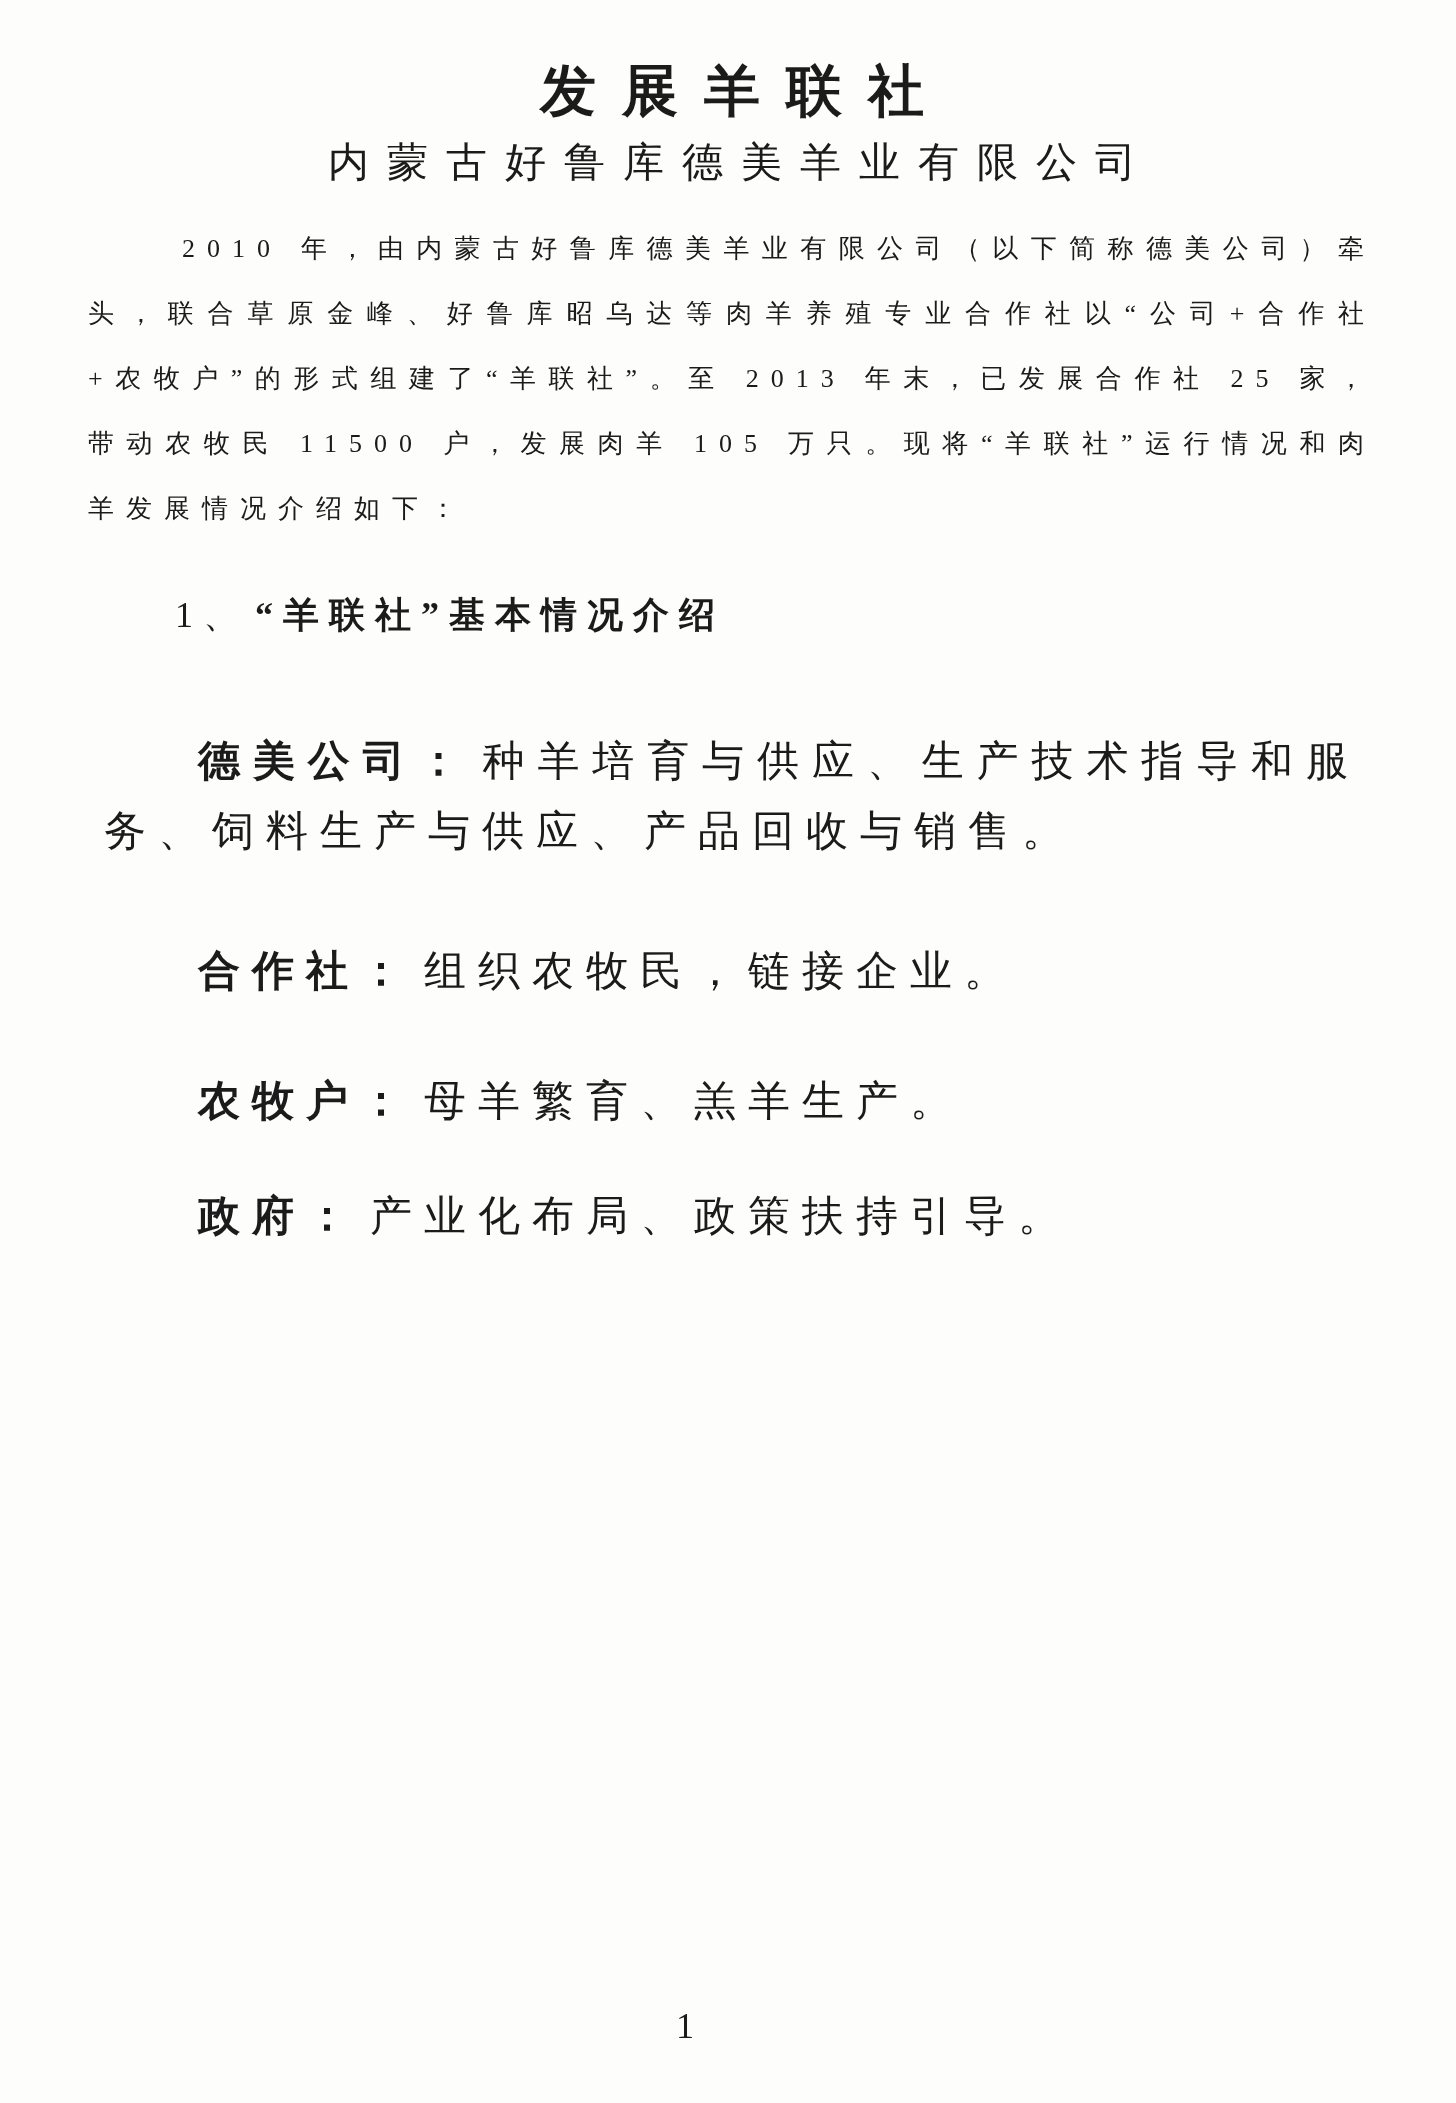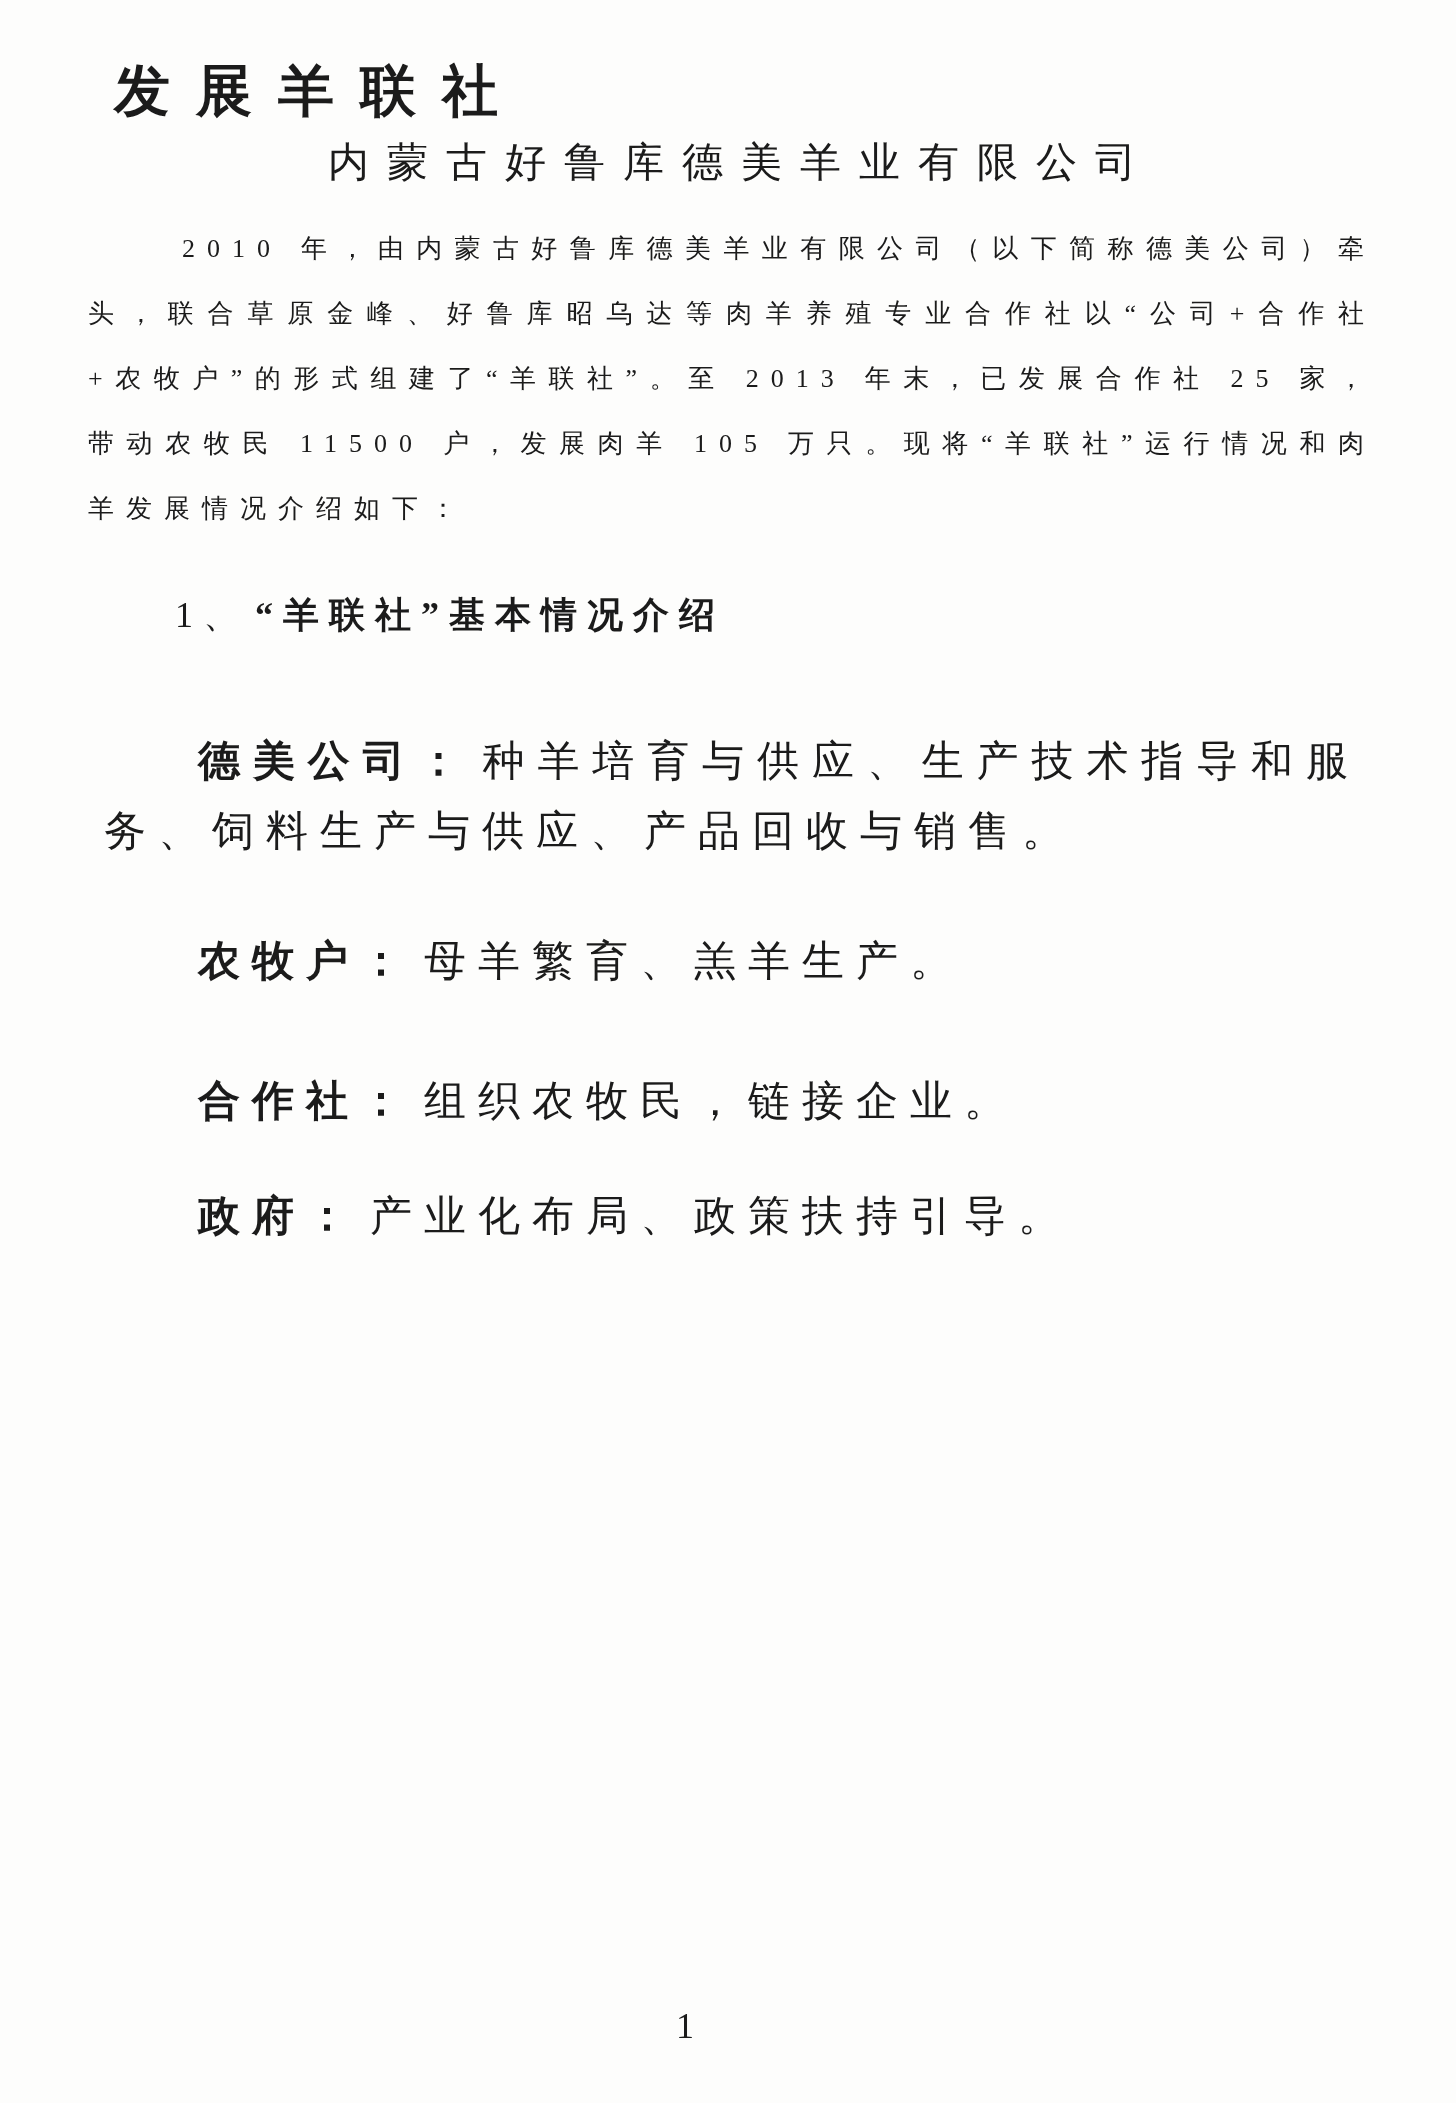--- a/index.html
+++ b/index.html
@@ -14,21 +14,21 @@
     margin: 0 auto;
     background: #fdfdfc;
     color: #1b1b1b;
     font-family: "Liberation Serif", "DejaVu Serif", serif;
     box-sizing: border-box;
     padding: 58px 80px 0 88px;
     overflow: hidden;
   }
   .title {
     margin: 0;
-    text-align: left;
+    text-align: center;
     font-size: 56px;
     font-weight: 700;
     line-height: 66px;
     letter-spacing: 26px;
     padding-left: 26px; 
     white-space: nowrap;
   }
   .subtitle {
     margin-top: 14px;
     text-align: center;
@@ -122,26 +122,26 @@
 
   <div class="heading2">
     <span class="h-num">1、</span><span class="h-text">“羊联社”基本情况介绍</span>
   </div>
 
 
   <p class="role-para role-1">
     <span class="role-label">德美公司：</span><span>种羊培育与供应、生产技术指导和服务、饲料生产与供应、产品回收与销售。</span>
   </p>
 
+  <p class="role-para role-2">
+    <span class="role-label">合作社：</span><span>组织农牧民，链接企业。</span>
+  </p>
+
   <p class="role-para role-3">
     <span class="role-label">农牧户：</span><span>母羊繁育、羔羊生产。</span>
-  </p>
-
-  <p class="role-para role-2">
-    <span class="role-label">合作社：</span><span>组织农牧民，链接企业。</span>
   </p>
 
   <p class="role-para role-4">
     <span class="role-label">政府：</span><span>产业化布局、政策扶持引导。</span>
   </p>
 
   <div class="page-number">1</div>
 
 </div>
 

